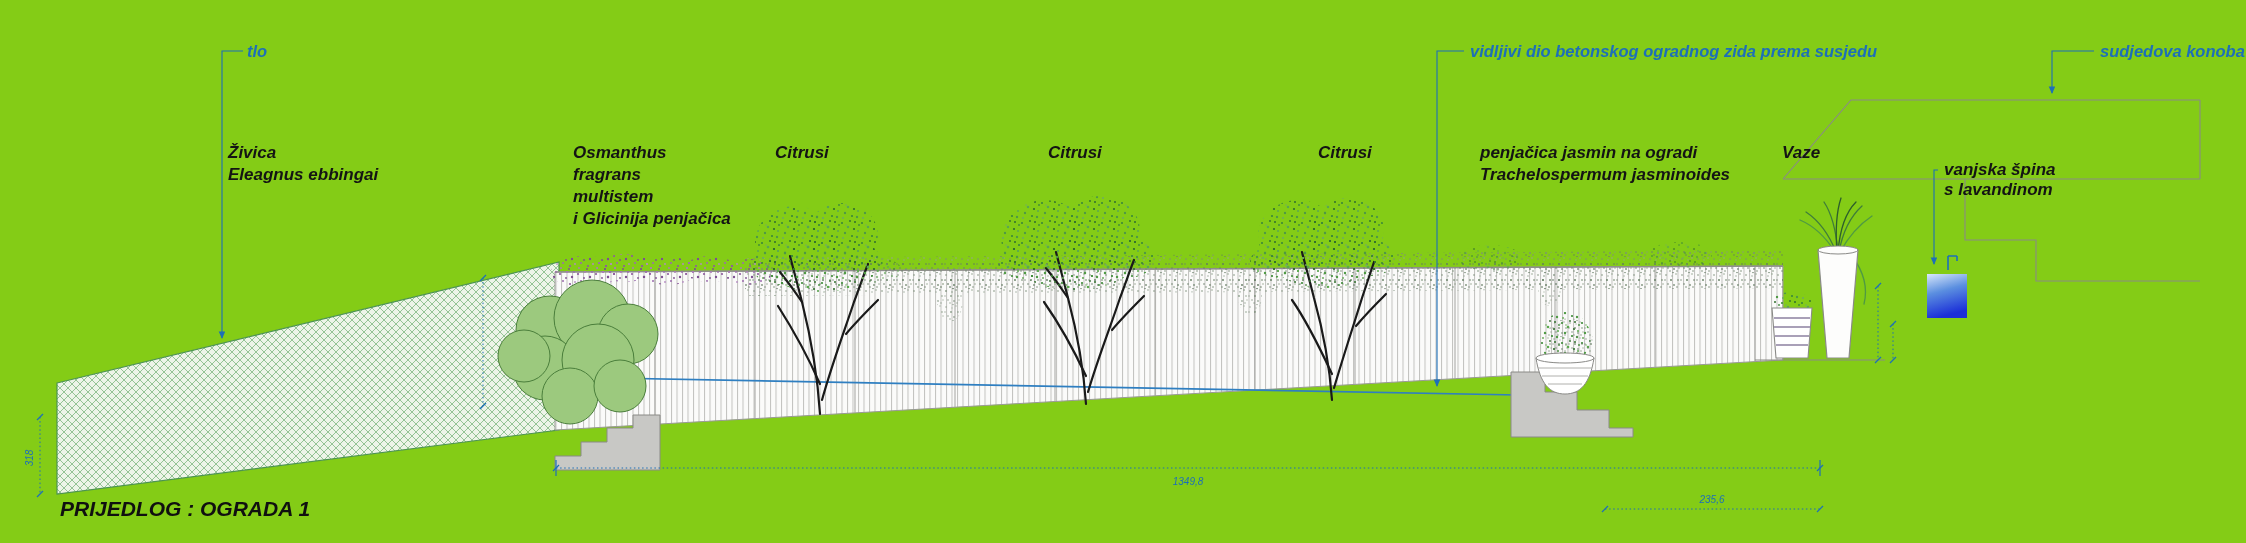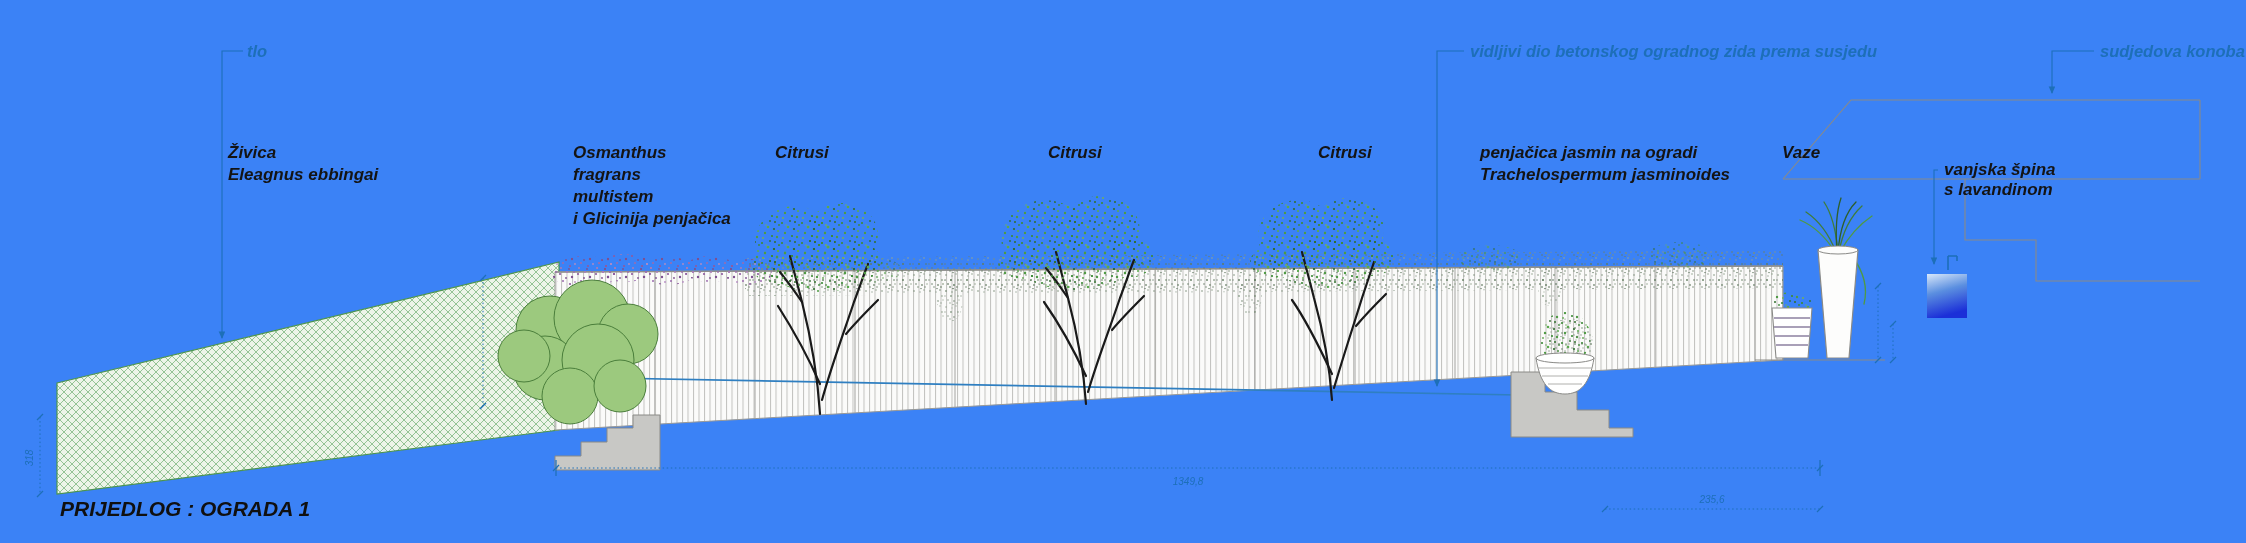--- a/index.html
+++ b/index.html
@@ -1,16 +1,16 @@
 <!DOCTYPE html>
 <html><head>
 <meta charset="utf-8">
 <style>
   html,body{margin:0;padding:0;background:#f0f0ee;}
-  .stage{position:relative;width:2246px;height:543px;background:#3b82f6;overflow:hidden;}
+  .stage{position:relative;width:2246px;height:543px;background:#84cc16;overflow:hidden;}
   svg{position:absolute;left:0;top:0;}
   text{font-family:"Liberation Sans",sans-serif;}
   .lbl{font-style:italic;font-weight:700;font-size:17px;fill:#141414;}
   .blue-lbl{font-style:italic;font-weight:700;font-size:16.5px;}
   .title-lbl{font-style:italic;font-weight:700;font-size:21px;fill:#101010;}
   .dimtxt{font-style:italic;font-weight:400;font-size:10px;fill:#1d6fb8;stroke:none;}
   .leader{fill:none;stroke-width:1.1;}
   .dimline{fill:none;stroke-width:1;stroke-dasharray:1.5 2.6;}
   .dimtick{stroke-width:1.2;stroke-dasharray:none;}
   .outline{fill:none;stroke:#8a8a87;stroke-width:1.1;}

